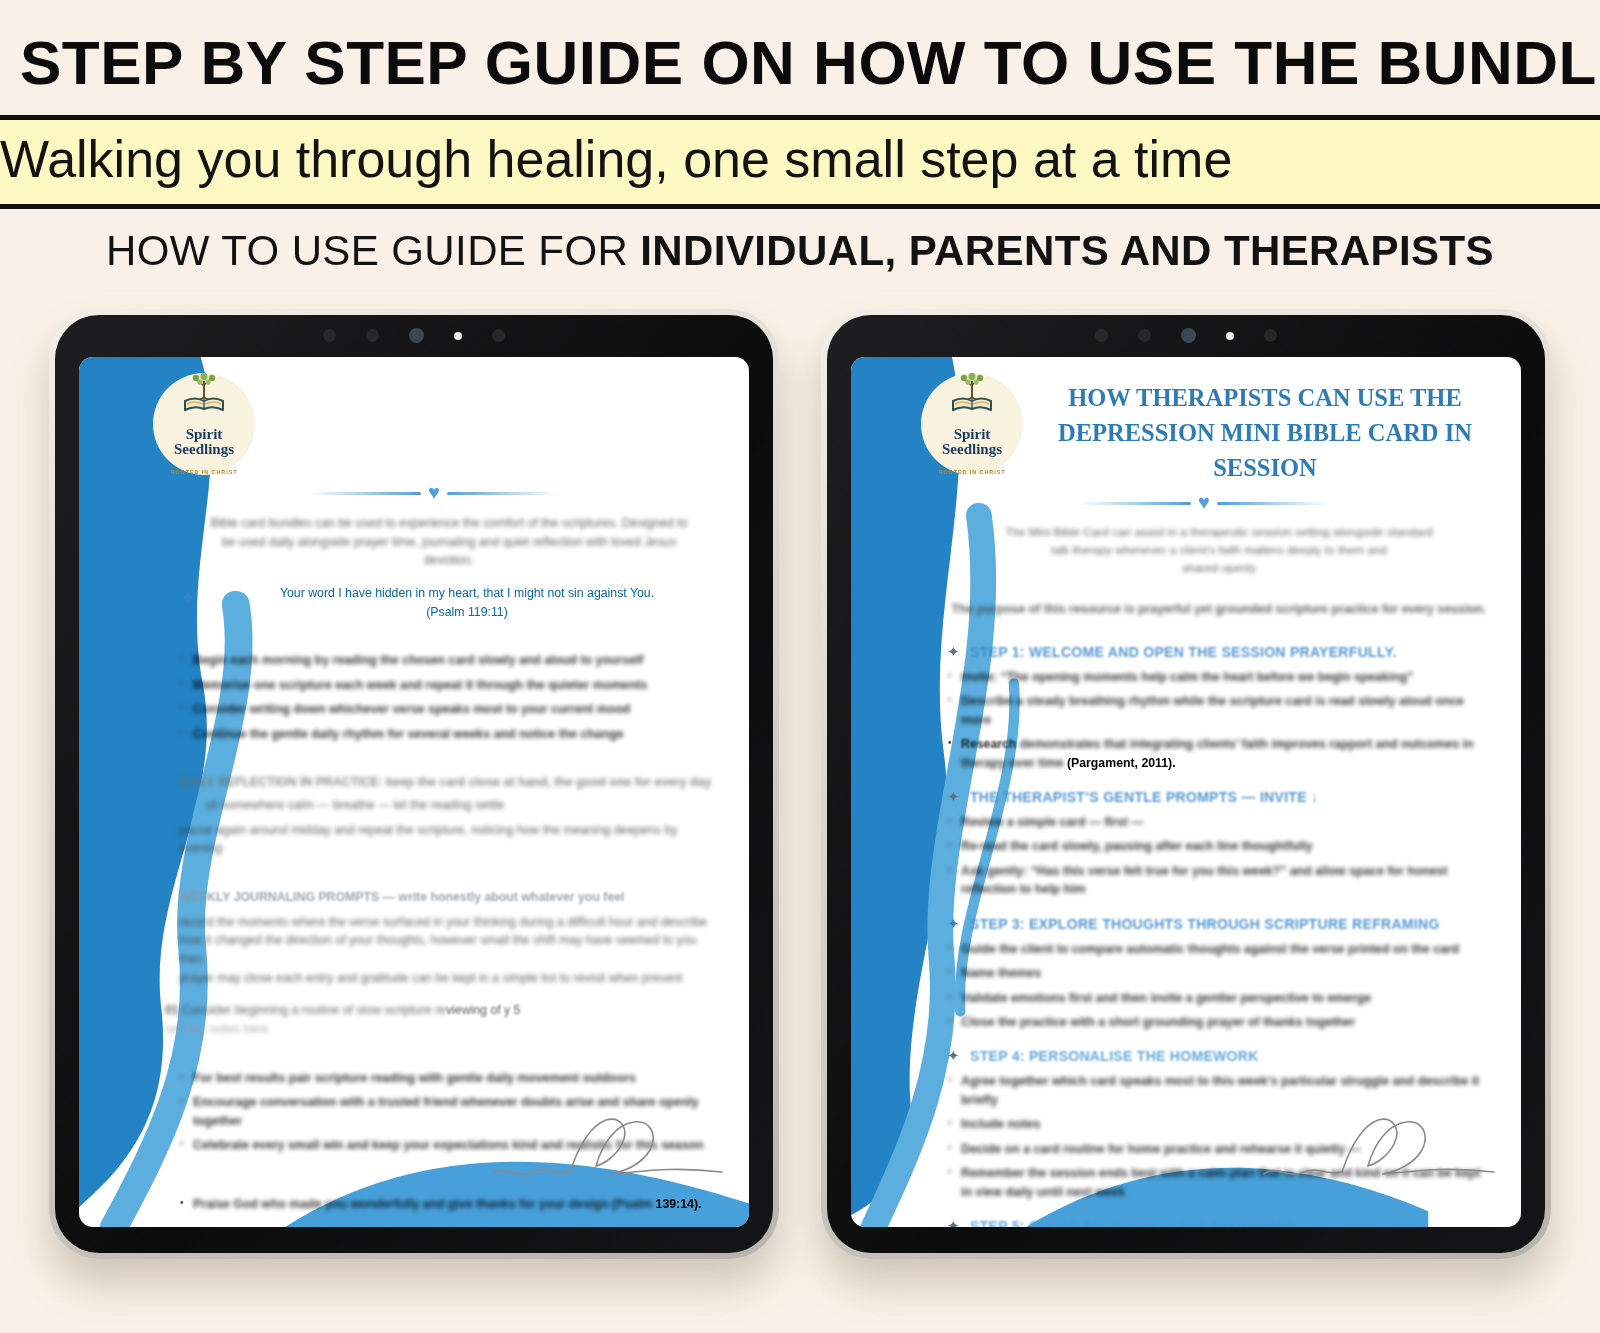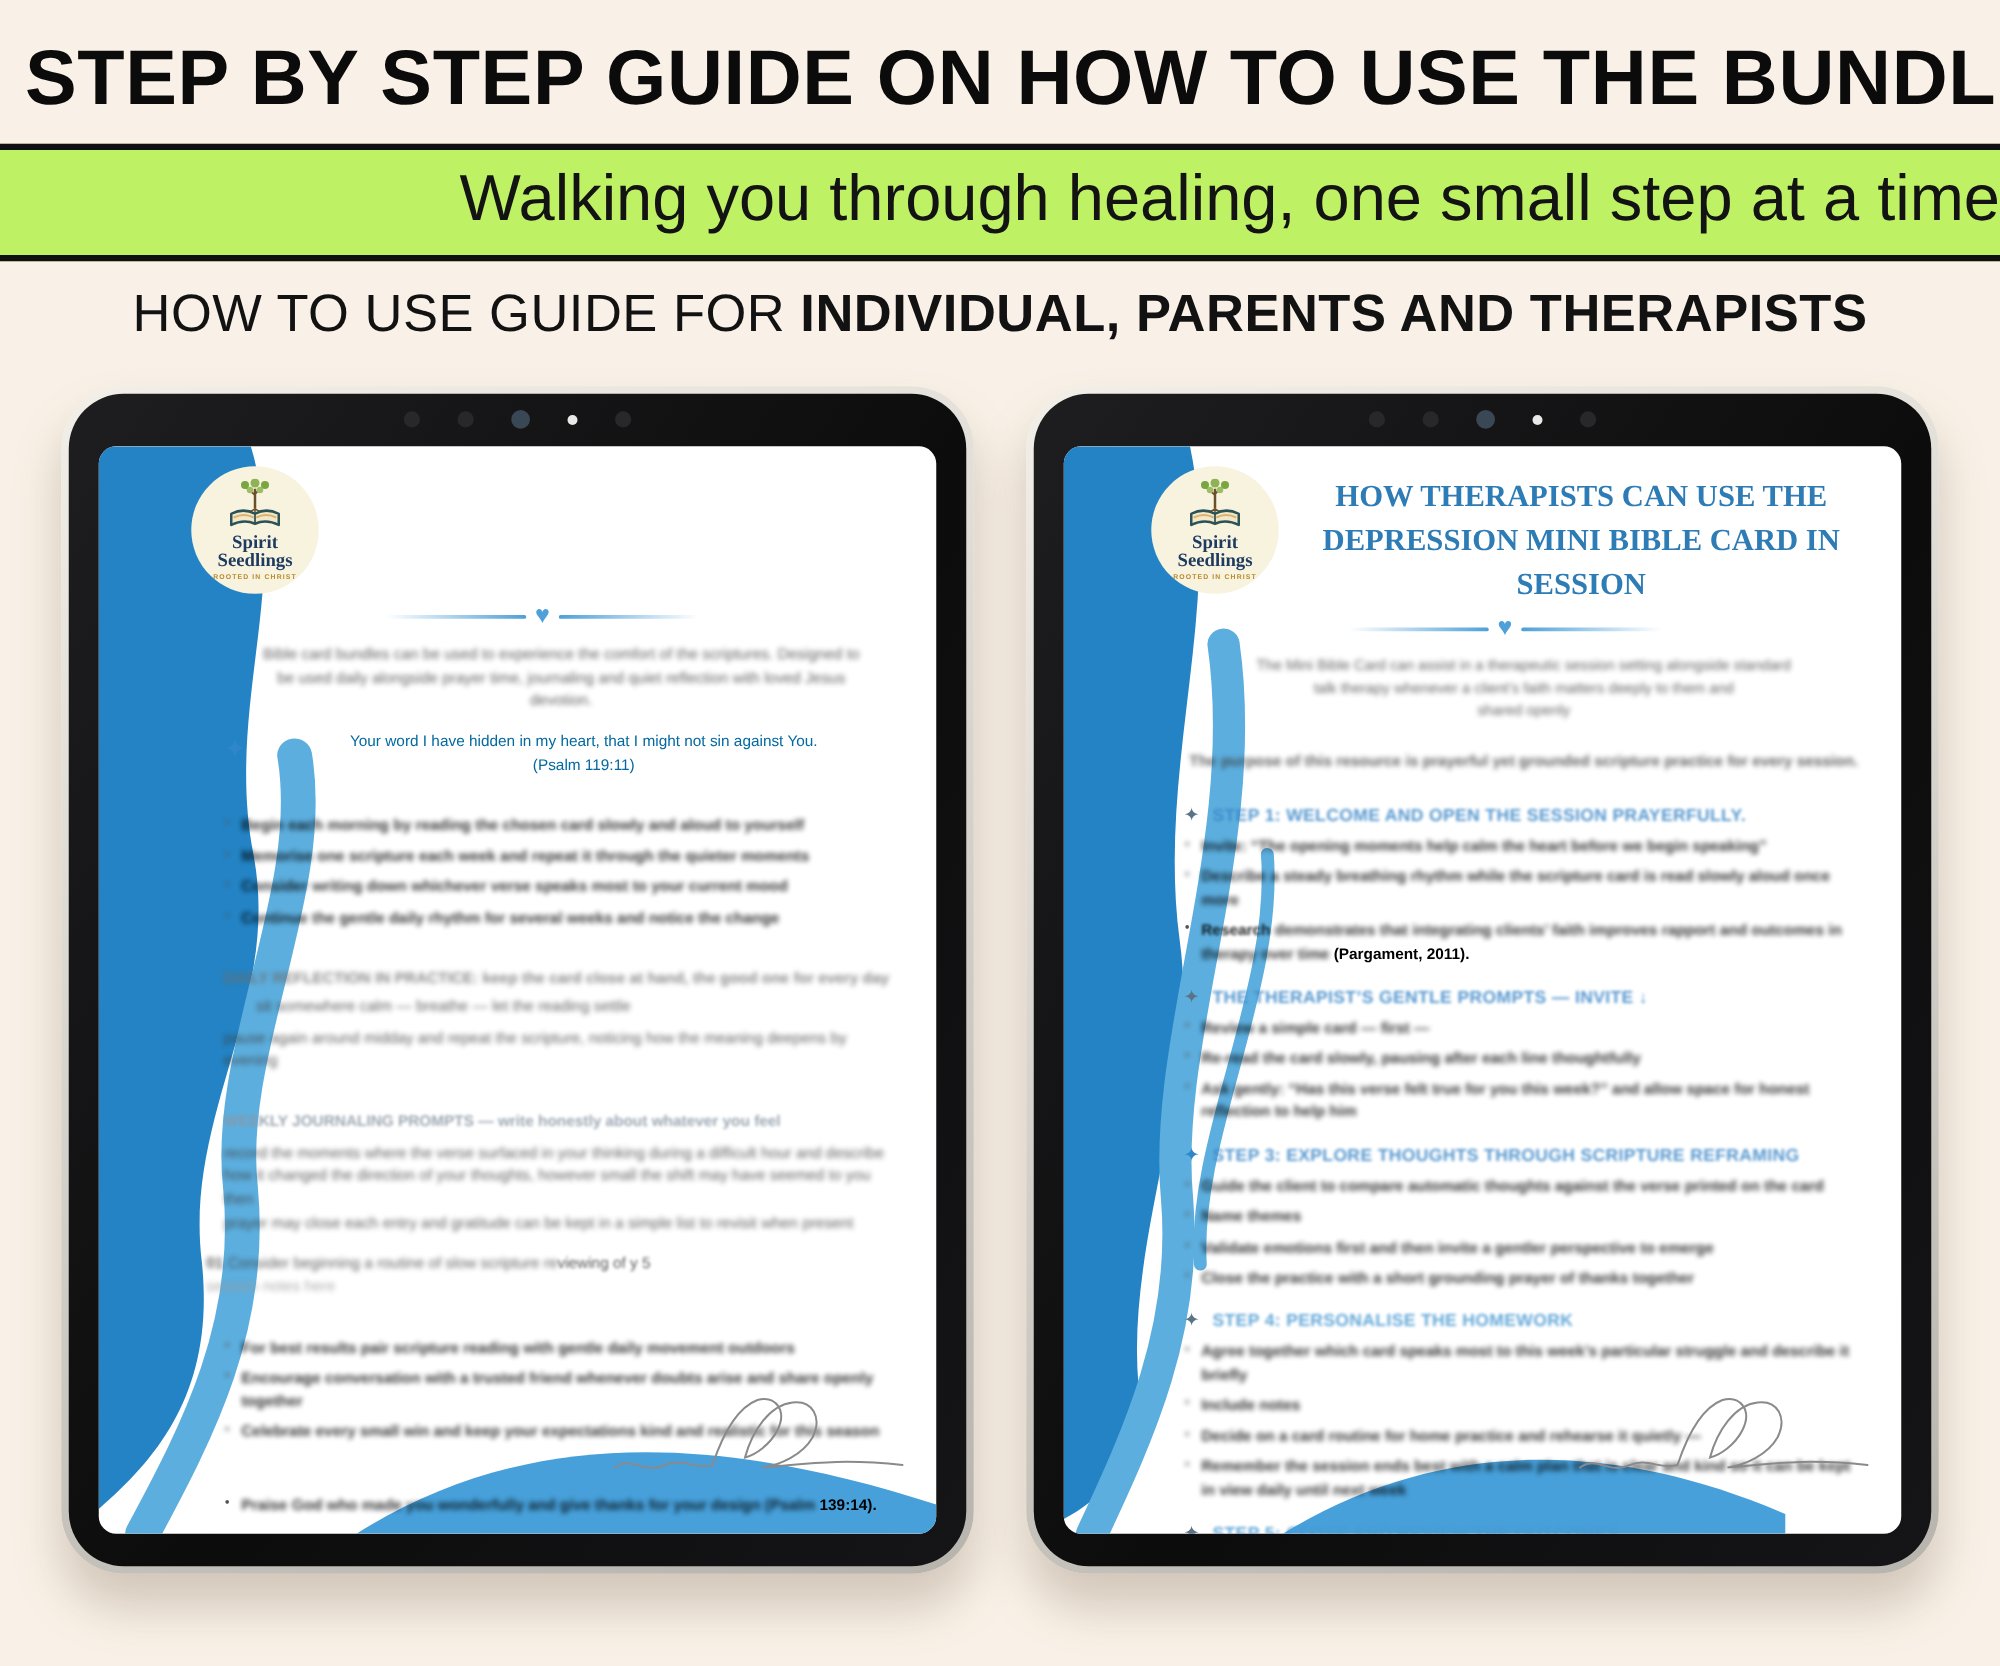--- a/index.html
+++ b/index.html
@@ -7,22 +7,22 @@
     width:1600px;height:1333px;overflow:hidden;
     background:#f9f1e7;
     font-family:"Liberation Sans",sans-serif;color:#141414;
   }
   
   .h1{
     text-align:center;font-size:62px;font-weight:800;letter-spacing:0.5px;
     padding:27px 20px 17px;color:#0b0b0b;white-space:nowrap;
   }
   .band{
-    background:#bef264;border-top:5px solid #101010;border-bottom:5px solid #101010;
-    text-align:right;font-size:52px;font-weight:400;padding:9px 0 15px;color:#131313;
+    background:#fef9c3;border-top:5px solid #101010;border-bottom:5px solid #101010;
+    text-align:left;font-size:52px;font-weight:400;padding:9px 0 15px;color:#131313;
     white-space:nowrap;
   }
   .h3{
     text-align:center;font-size:42px;margin-top:18px;color:#121212;
     letter-spacing:0.4px;white-space:nowrap;
   }
   .h3 .bold-part{font-weight:700;}
   
   .tablets{display:flex;justify-content:center;gap:42px;margin-top:34px;}
   .tablet{
@@ -43,21 +43,21 @@
   .screen{
     width:100%;height:100%;background:#ffffff;border-radius:14px;
     position:relative;overflow:hidden;
   }
   .deco{position:absolute;left:0;top:0;width:100%;height:100%;}
   
   .doc{position:relative;z-index:2;padding:16px 30px 0 100px;box-sizing:border-box;height:100%;}
   .doc-head{display:flex;align-items:flex-start;gap:16px;}
   .logo{
     flex:0 0 102px;height:102px;border-radius:50%;background:#f8f3de;
-    display:flex;flex-direction:column;align-items:center;justify-content:center;
+    display:flex;flex-direction:column;align-items:center;justify-content:space-between;
     margin-left:-26px;
   }
   .logo-name{font-family:"Liberation Serif",serif;font-weight:700;color:#1d3a5f;
     font-size:15px;line-height:0.95;text-align:center;margin-top:2px;}
   .logo-tag{font-size:5.5px;color:#b98a2e;letter-spacing:.9px;margin-top:3px;font-weight:700;}
   .doc-title{
     flex:1;font-family:"Liberation Serif",serif;font-weight:700;color:#2e7cb5;
     font-size:24.5px;line-height:1.42;text-align:center;margin:8px 0 0;
   }
   .divider{display:flex;align-items:center;justify-content:center;gap:7px;margin:10px 30px 12px 0;}

